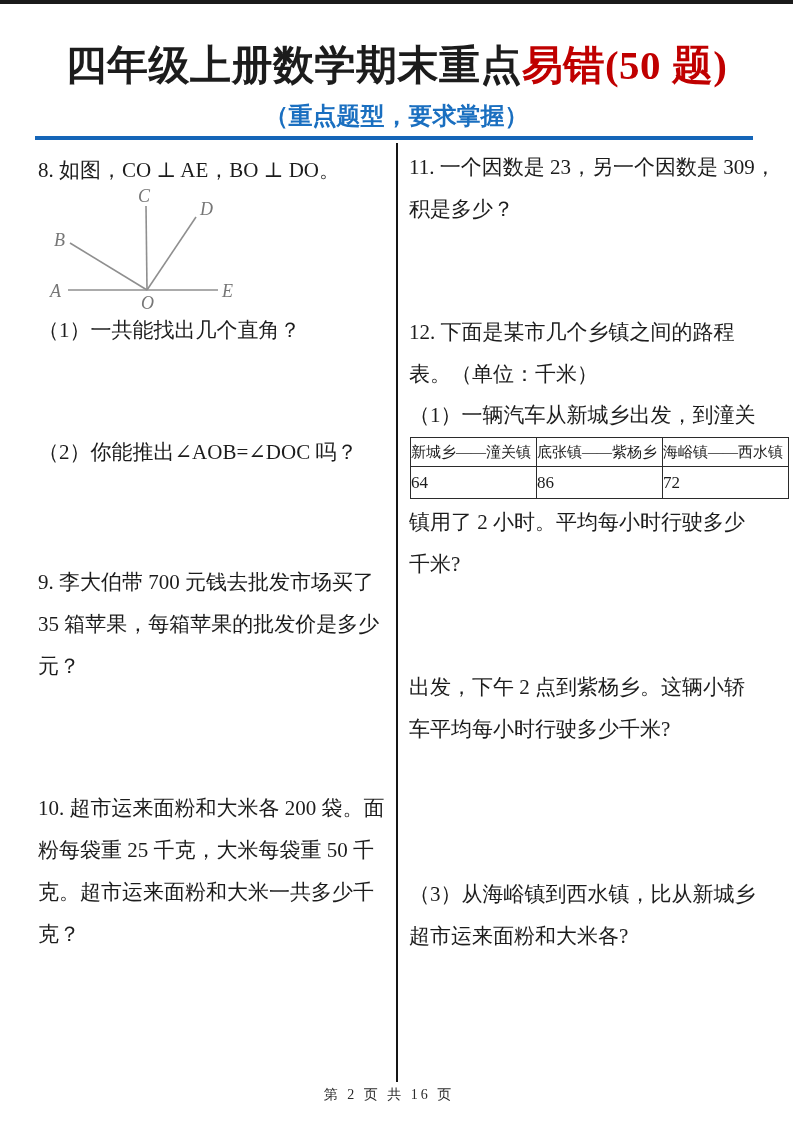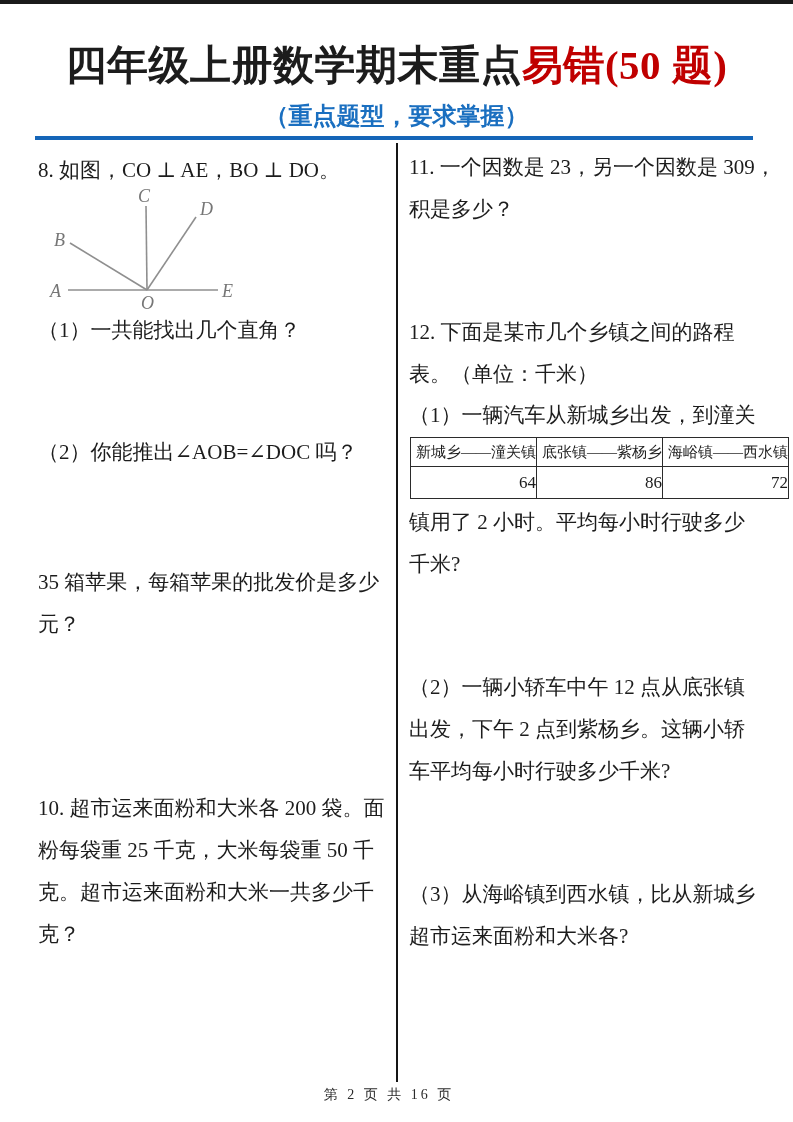--- a/index.html
+++ b/index.html
@@ -39,21 +39,21 @@
   .figure text {
     fill:#767676; font-style:italic; font-size:18px;
     font-family:"Liberation Serif","DejaVu Serif",serif;
   }
 
   .dist-table {
     position:absolute; top:292px; left:1px; width:379px;
     border-collapse:collapse; table-layout:fixed;
   }
   .dist-table td {
-    border:1.6px solid #2b2b2b; text-align:right;
+    border:1.6px solid #2b2b2b; text-align:left;
     padding:0; white-space:nowrap; overflow:hidden;
   }
   .dist-table .hrow td { height:28px; font-size:15px; }
   .dist-table .vrow td { height:31px; font-size:17px; }
 
   .footer {
     position:absolute; top:1086px; left:0; width:778px;
     text-align:center; font-size:14px; color:#2a2a2a; letter-spacing:3px;
   }
 </style>
@@ -90,20 +90,21 @@
 
   <div class="para" style="top:164px">
     <div class="line">（1）一共能找出几个直角？</div>
   </div>
 
   <div class="para" style="top:286px">
     <div class="line">（2）你能推出∠AOB=∠DOC 吗？</div>
   </div>
 
   <div class="para" style="top:416px">
+    <div class="line">9. 李大伯带 700 元钱去批发市场买了</div>
     <div class="line">35 箱苹果，每箱苹果的批发价是多少</div>
     <div class="line">元？</div>
   </div>
 
   <div class="para" style="top:642px">
     <div class="line">10. 超市运来面粉和大米各 200 袋。面</div>
     <div class="line">粉每袋重 25 千克，大米每袋重 50 千</div>
     <div class="line">克。超市运来面粉和大米一共多少千</div>
     <div class="line">克？</div>
   </div>
@@ -140,21 +141,20 @@
       </tr>
     </tbody>
   </table>
 
   <div class="para" style="top:356px">
     <div class="line">镇用了 2 小时。平均每小时行驶多少</div>
     <div class="line">千米?</div>
   </div>
 
   <div class="para" style="top:521px">
-    <div class="line">（2）一辆小轿车中午 12 点从底张镇</div>
     <div class="line">出发，下午 2 点到紫杨乡。这辆小轿</div>
     <div class="line">车平均每小时行驶多少千米?</div>
   </div>
 
   <div class="para" style="top:728px">
     <div class="line">（3）从海峪镇到西水镇，比从新城乡</div>
     <div class="line">超市运来面粉和大米各?</div>
   </div>
 
 </div>

